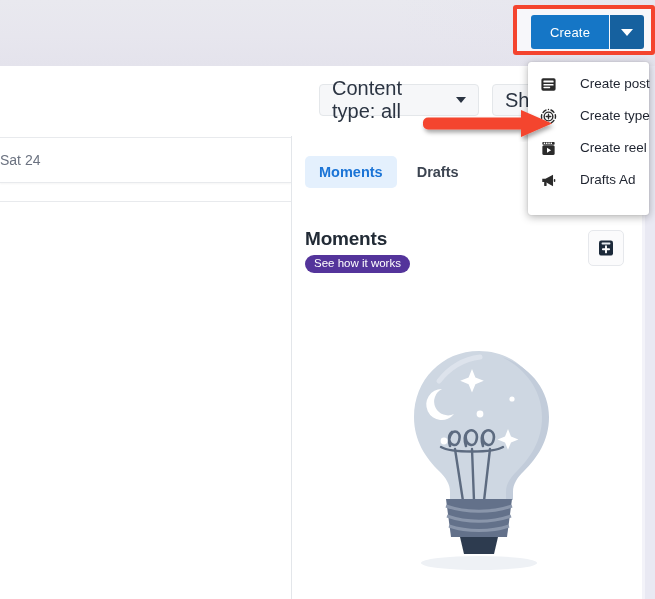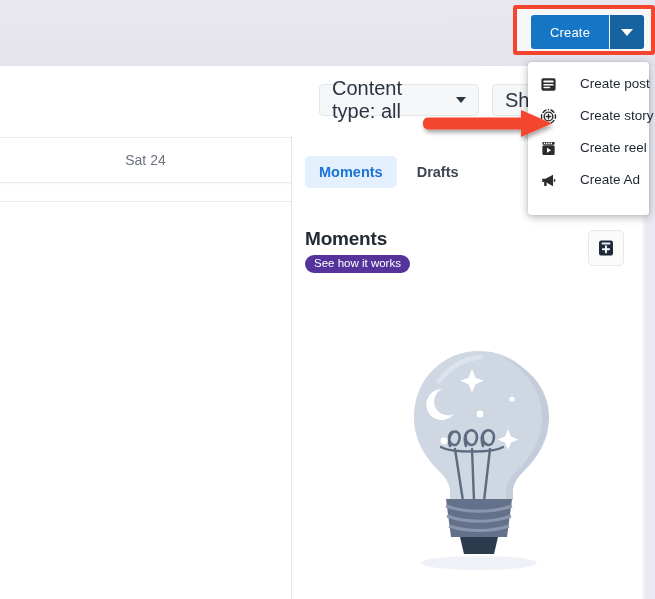--- a/index.html
+++ b/index.html
@@ -75,21 +75,21 @@
   
   .content-divider{
     position:absolute;left:291px;top:136px;width:1px;height:463px;background:#e3e6ea;
   }
 
   
   .day-panel{
     position:absolute;left:0px;top:137px;width:291px;height:44px;
     background:#ffffff;border-top:1px solid #e8eaed;border-bottom:1px solid #e8eaed;
     box-shadow:0 1px 2px rgba(0,0,0,.045);
-    display:flex;align-items:center;justify-content:center;
+    display:flex;align-items:center;justify-content:flex-start;
   }
   .day-label{font-size:14px;color:#6b7280;}
 
   
   .filters{
     position:absolute;left:0;top:66px;width:645px;height:60px;background:#ffffff;
   }
   .chip{
     position:absolute;top:84px;height:32px;
     background:#f6f7f9;border:1px solid #e4e7ea;border-radius:4px;
@@ -240,21 +240,21 @@
           <path d="M16.2 7.2 a7.4 7.4 0 0 1 0 3.6"></path>
           <path d="M14.8 13.2 a7.4 7.4 0 0 1 -3 2.6"></path>
           <path d="M9.6 16.4 a7.4 7.4 0 0 1 -1.2 0"></path>
           <path d="M6.3 15.9 a7.4 7.4 0 0 1 -3.1 -2.6"></path>
           <path d="M1.8 10.9 a7.4 7.4 0 0 1 0 -3.7"></path>
           <path d="M3.2 4.8 a7.4 7.4 0 0 1 3.1 -2.6"></path>
         </g>
         <circle cx="9" cy="9" r="4.6" fill="none" stroke="#2b2b2b" stroke-width="1.5"></circle>
         <path d="M9 6.6 v4.8 M6.6 9 h4.8" stroke="#2b2b2b" stroke-width="1.5" stroke-linecap="round"></path>
       </svg>
-      <span class="mlabel">Create story</span>
+      <span class="mlabel">Create type</span>
     </div>
 
     <div class="menu-item">
       <svg class="mi-icon" viewBox="0 0 18 18">
         <rect x="2.5" y="2" width="13" height="3" rx="0.8" fill="#2b2b2b"></rect>
         <rect x="4" y="2.7" width="1.5" height="1.6" fill="#ffffff"></rect>
         <rect x="6.4" y="2.7" width="1.5" height="1.6" fill="#ffffff"></rect>
         <rect x="8.8" y="2.7" width="1.5" height="1.6" fill="#ffffff"></rect>
         <rect x="11.2" y="2.7" width="1.5" height="1.6" fill="#ffffff"></rect>
         <rect x="2.5" y="5.6" width="13" height="10.4" rx="1.6" fill="#2b2b2b"></rect>
@@ -262,21 +262,21 @@
       </svg>
       <span class="mlabel">Create reel</span>
     </div>
 
     <div class="menu-item">
       <svg class="mi-icon" viewBox="0 0 18 18">
         <path d="M2.4 7.2 h3.4 l8 -4.3 v12.1 l-8 -4.3 h-3.4 Z" fill="#2b2b2b"></path>
         <rect x="4.4" y="10.4" width="2.6" height="4.4" rx="0.9" fill="#2b2b2b"></rect>
         <rect x="14.6" y="7.3" width="1.6" height="3.4" rx="0.8" fill="#2b2b2b"></rect>
       </svg>
-      <span class="mlabel">Create Ad</span>
+      <span class="mlabel">Drafts Ad</span>
     </div>
   </div>
 
   <div class="arrow">
     <svg width="140" height="34" viewBox="0 0 140 34">
       <defs>
         <filter id="ash" x="-20%" y="-40%" width="150%" height="200%">
           <feDropShadow dx="1.5" dy="3" stdDeviation="2.2" flood-color="#000000" flood-opacity="0.35"></feDropShadow>
         </filter>
       </defs>

